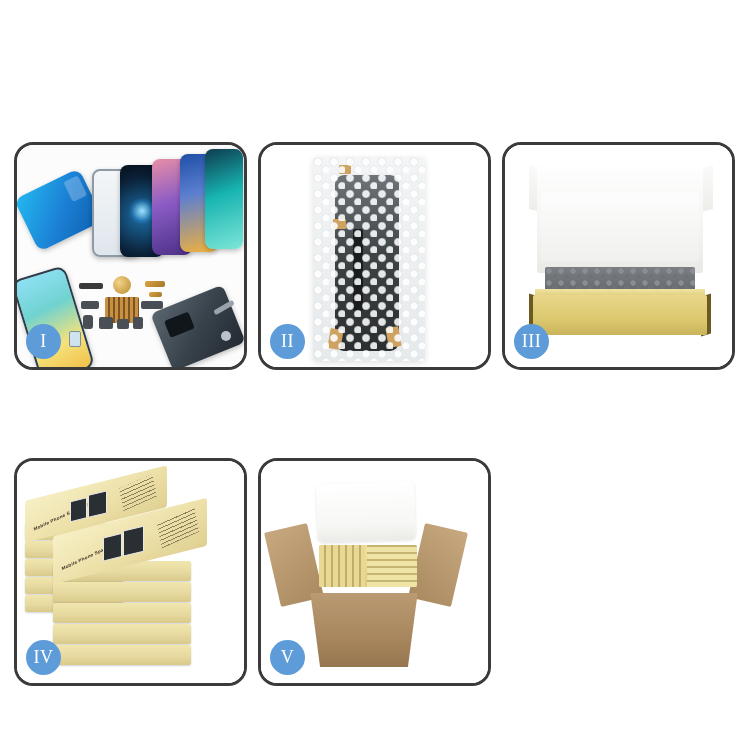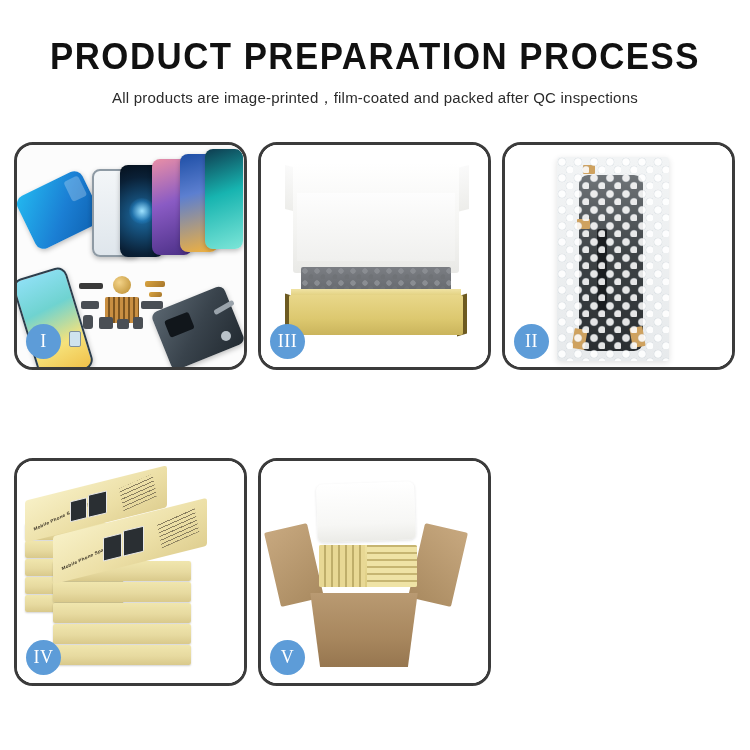--- a/index.html
+++ b/index.html
@@ -282,24 +282,20 @@
   .c6-tape1{position:absolute;left:48px;top:98px;width:14px;height:18px;
     background:rgba(140,118,86,.75);transform:skewY(20deg);}
   .c6-tape2{position:absolute;left:48px;top:160px;width:14px;height:18px;
     background:rgba(140,118,86,.75);transform:skewY(20deg);}
 </style>
 </head>
 <body>
 
 <div class="page">
 
-  <div class="header">
-    <div class="title">PRODUCT PREPARATION PROCESS</div>
-    <div class="subtitle">All products are image-printed，film-coated and packed after QC inspections</div>
-  </div>
 
   <div class="grid">
 
     <div class="card">
       <div class="photo">
         <div class="p1">
           <div class="ph ph-cyan"></div>
           <div class="ph ph-glass"></div>
           <div class="ph ph-dark"></div>
           <div class="ph ph-purple"></div>
@@ -321,53 +317,53 @@
           <div class="chip" style="left:52px;top:186px;width:10px;height:14px;background:#cfe3ef;border:1px solid #7d8f9b;"></div>
           <div class="chip" style="left:196px;top:160px;width:22px;height:5px;background:#9aa3ab;transform:rotate(-30deg);"></div>
           <div class="chip" style="left:204px;top:186px;width:10px;height:10px;border-radius:50%;background:#b9c2c9;"></div>
         </div>
       </div>
       <div class="badge">I</div>
     </div>
 
     <div class="card">
       <div class="photo">
+        <div class="p2">
+          <div class="bubblepack">
+            <div class="screenitem"></div>
+            <div class="tab-a"></div>
+            <div class="tab-b"></div>
+            <div class="tab-c"></div>
+            <div class="tab-d"></div>
+            <div class="bubbles"></div>
+          </div>
+        </div>
+      </div>
+      <div class="badge">II</div>
+    </div>
+
+    <div class="card">
+      <div class="photo">
         <div class="p3">
           <div class="b3-lidflapL"></div>
           <div class="b3-lidflapR"></div>
           <div class="b3-lidfoam"></div>
           <div class="b3-foam"></div>
           <div class="b3-contents"></div>
           <div class="b3-rim"></div>
           <div class="b3-frontL"></div>
           <div class="b3-frontR"></div>
           <div class="b3-front"></div>
         </div>
       </div>
       <div class="badge">III</div>
     </div>
 
     <div class="card">
       <div class="photo">
-        <div class="p2">
-          <div class="bubblepack">
-            <div class="screenitem"></div>
-            <div class="tab-a"></div>
-            <div class="tab-b"></div>
-            <div class="tab-c"></div>
-            <div class="tab-d"></div>
-            <div class="bubbles"></div>
-          </div>
-        </div>
-      </div>
-      <div class="badge">II</div>
-    </div>
-
-    <div class="card">
-      <div class="photo">
         <div class="p4">
 
           <div class="stackbox" style="left:8px;top:62px;width:98px;height:17px;"></div>
           <div class="stackbox" style="left:8px;top:80px;width:98px;height:17px;"></div>
           <div class="stackbox" style="left:8px;top:98px;width:98px;height:17px;"></div>
           <div class="stackbox" style="left:8px;top:116px;width:98px;height:17px;"></div>
           <div class="stackbox" style="left:8px;top:134px;width:98px;height:17px;"></div>
 
           <div class="lidtop" style="left:8px;top:22px;width:142px;height:42px;
                 transform:skewY(-14deg);">

